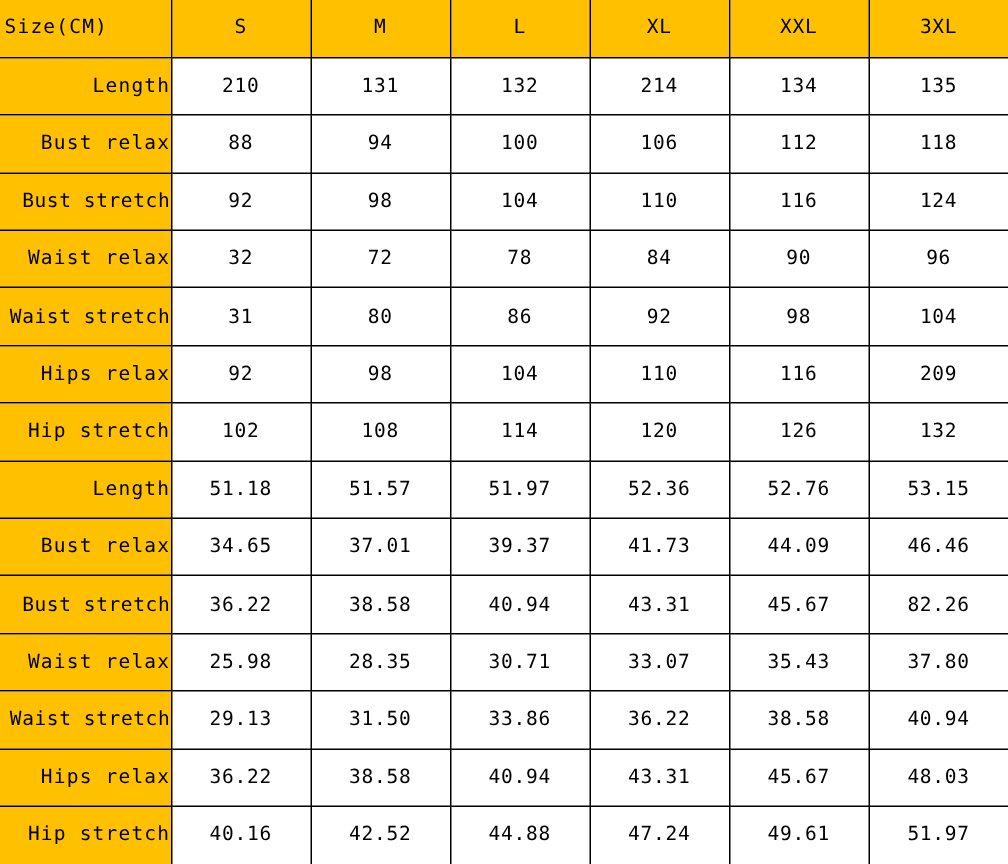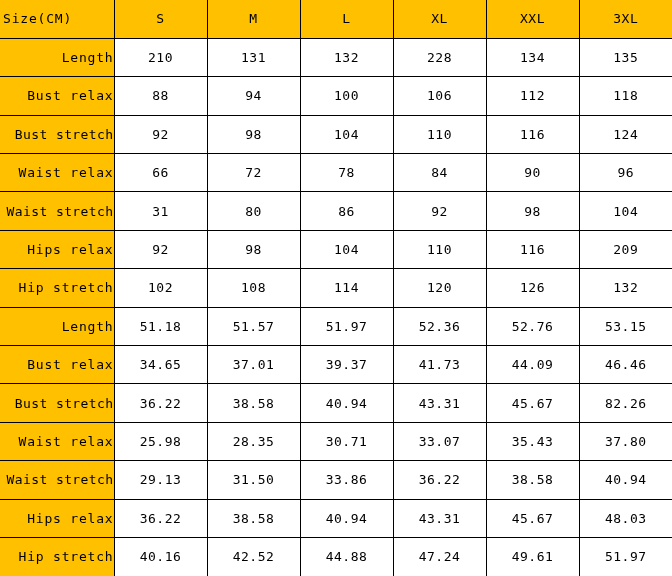--- a/index.html
+++ b/index.html
@@ -86,21 +86,21 @@
         <td class="head">L</td>
         <td class="head">XL</td>
         <td class="head">XXL</td>
         <td class="head">3XL</td>
       </tr>
       <tr>
         <td class="rowlabel">Length</td>
         <td class="value">210</td>
         <td class="value">131</td>
         <td class="value">132</td>
-        <td class="value">228</td>
+        <td class="value">214</td>
         <td class="value">134</td>
         <td class="value">135</td>
       </tr>
       <tr>
         <td class="rowlabel">Bust relax</td>
         <td class="value">88</td>
         <td class="value">94</td>
         <td class="value">100</td>
         <td class="value">106</td>
         <td class="value">112</td>
@@ -110,21 +110,21 @@
         <td class="rowlabel tight">Bust stretch</td>
         <td class="value">92</td>
         <td class="value">98</td>
         <td class="value">104</td>
         <td class="value">110</td>
         <td class="value">116</td>
         <td class="value">124</td>
       </tr>
       <tr>
         <td class="rowlabel">Waist relax</td>
-        <td class="value">66</td>
+        <td class="value">32</td>
         <td class="value">72</td>
         <td class="value">78</td>
         <td class="value">84</td>
         <td class="value">90</td>
         <td class="value">96</td>
       </tr>
       <tr>
         <td class="rowlabel tight">Waist stretch</td>
         <td class="value">31</td>
         <td class="value">80</td>

